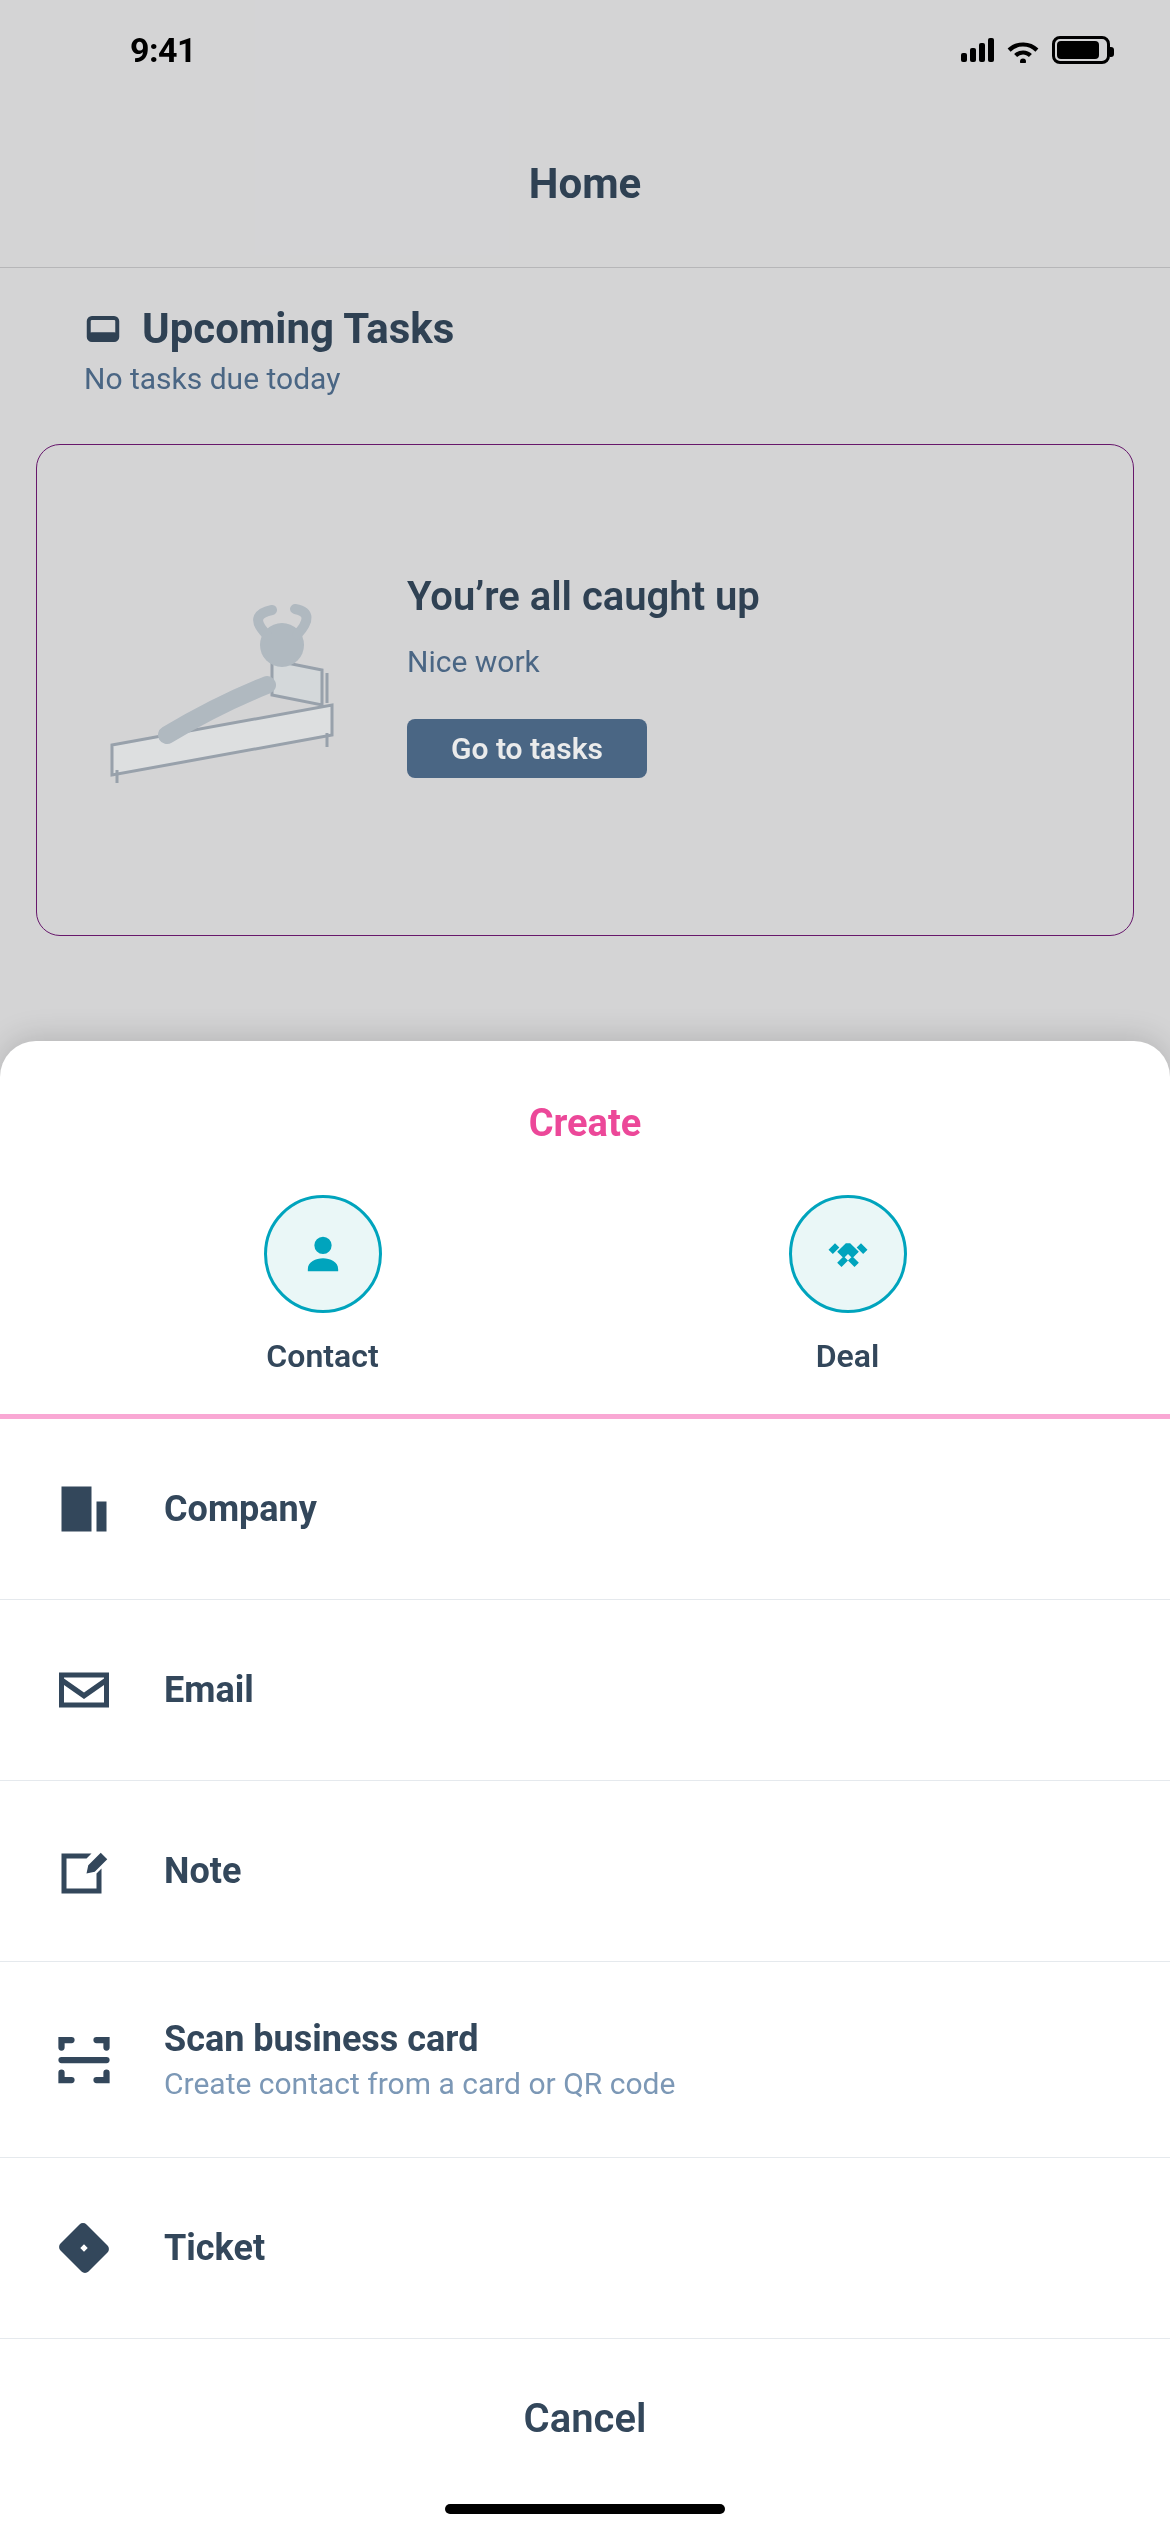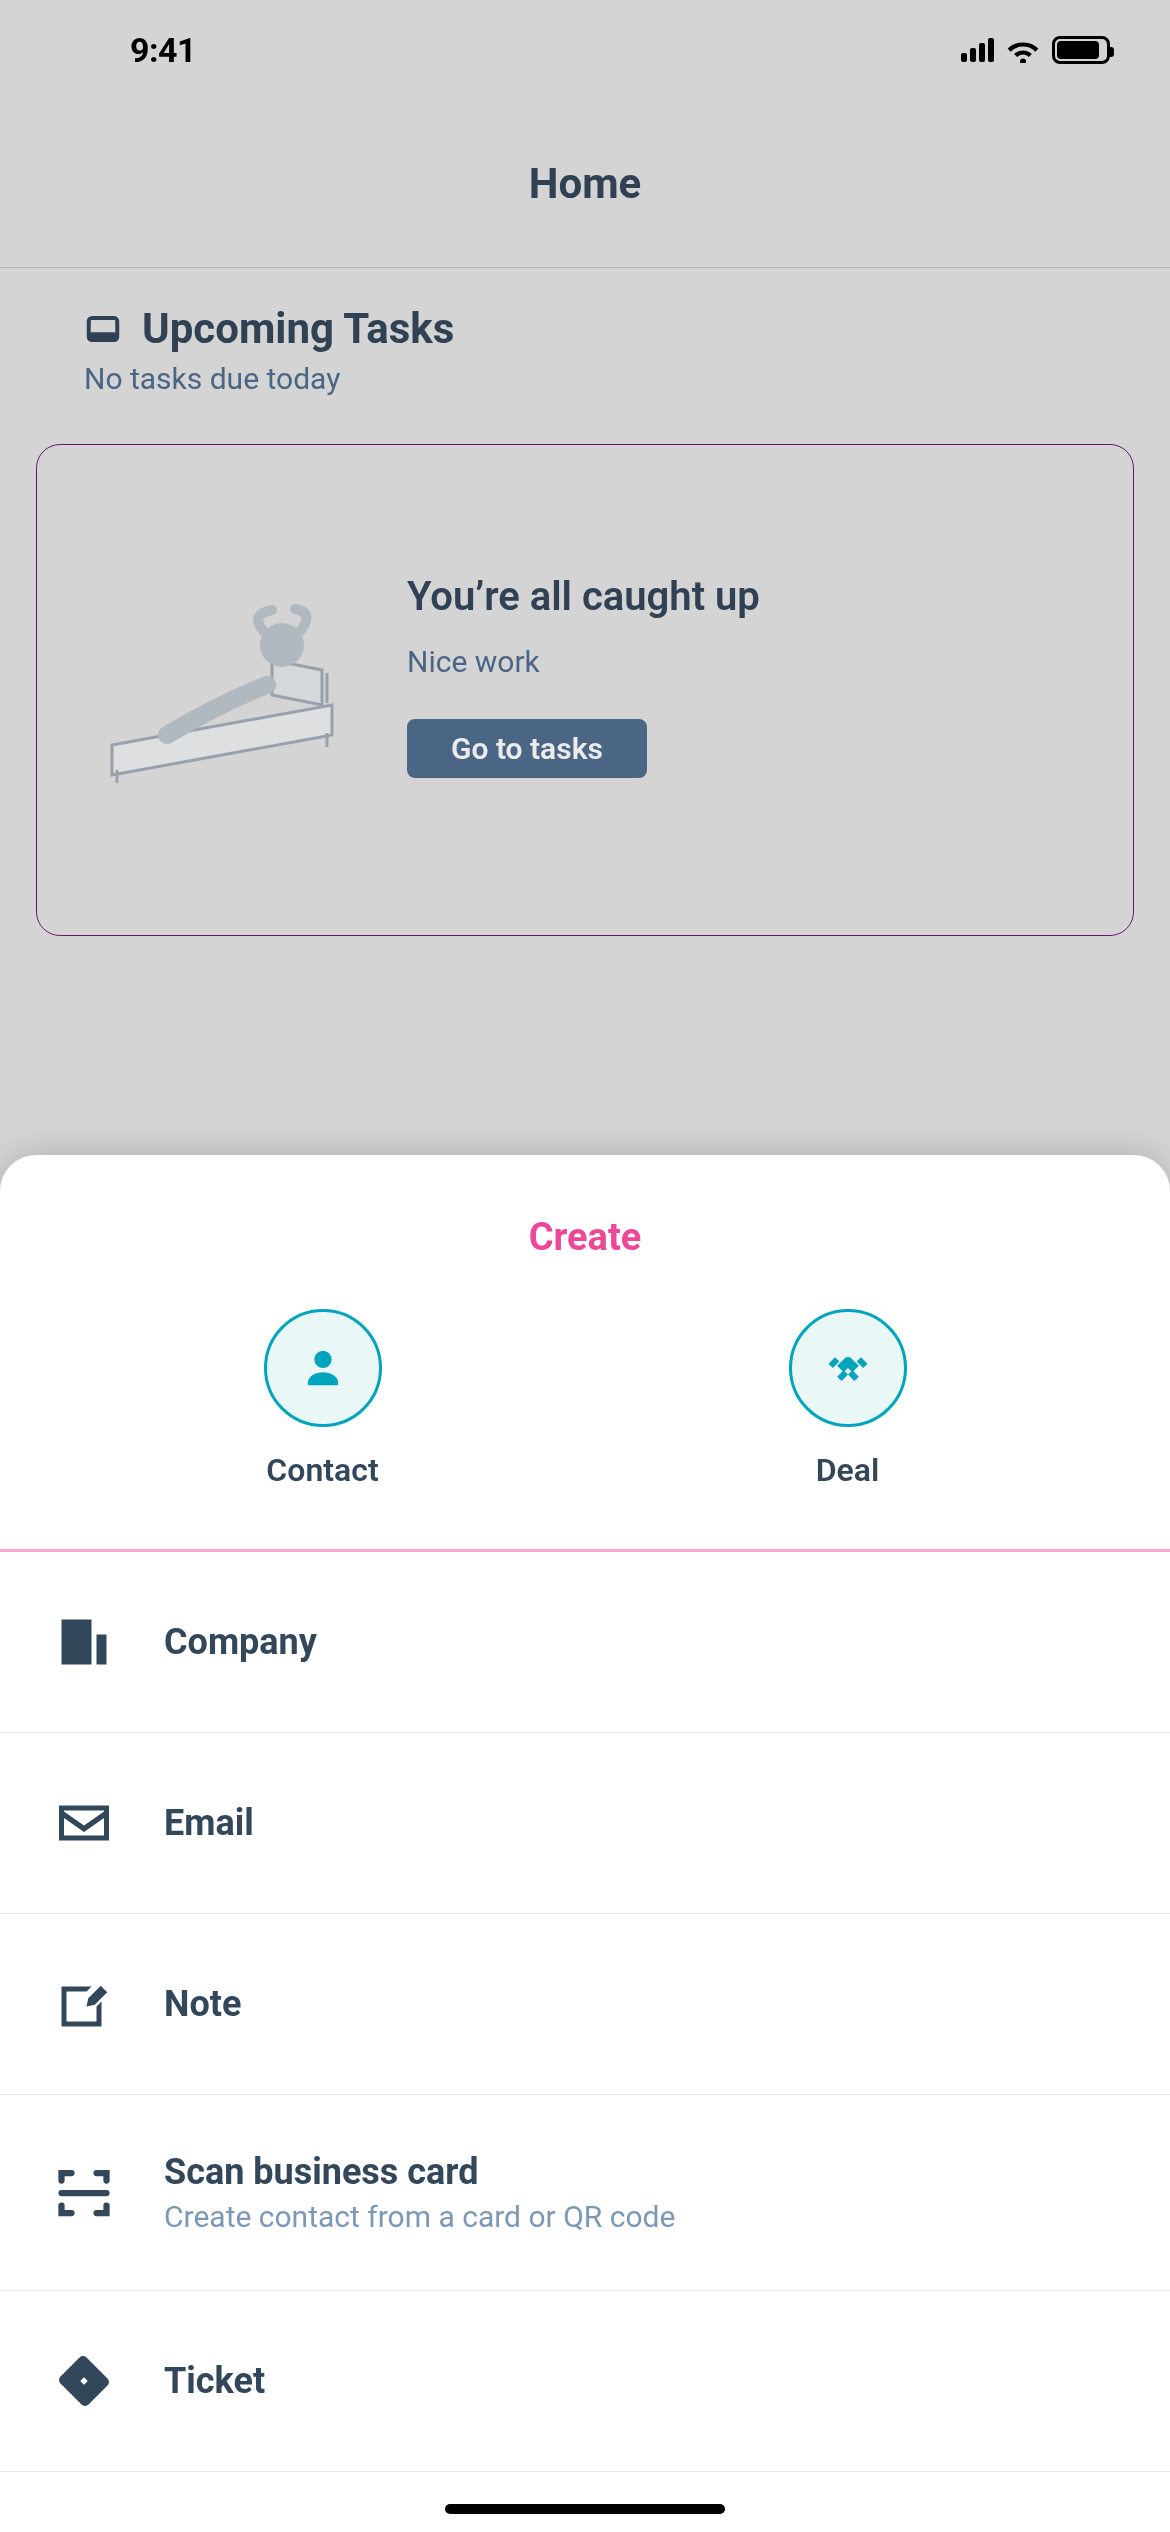--- a/index.html
+++ b/index.html
@@ -177,22 +177,22 @@
   .sheet-title {
     text-align: center;
     font-size: 38px;
     font-weight: 700;
     color: #ec4899;
     padding: 60px 0 50px 0;
   }
   .quick-row {
     display: flex;
     justify-content: space-around;
-    padding: 0 60px 60px 60px;
-    border-bottom: 3px solid #f9a8d4;
+    padding: 0 60px 39px 60px;
+    border-bottom: 5px solid #f9a8d4;
   }
   .quick-item {
     display:flex;
     flex-direction:column;
     align-items:center;
     gap: 24px;
     position:relative;
   }
   .quick-circle {
     width: 118px;
@@ -413,15 +413,18 @@
       <div class="list-icon">
         <svg viewBox="0 0 24 24">
             <path fill="#33475b" d="M21.4 11L13 2.6a2 2 0 00-2.8 0L2.6 10.2a2 2 0 000 2.8L11 21.4a2 2 0 002.8 0l7.6-7.6a2 2 0 000-2.8zM12 13.5L10.5 12 12 10.5 13.5 12 12 13.5z"></path>
           </svg>
       </div>
       <div class="list-label">Ticket</div>
     </div>
 
   </div>
 
+  <div class="cancel-row">
+    <span class="cancel-label">Cancel</span>
+  </div>
 </div>
 
 <div class="home-indicator"></div>
 
 </body></html>

